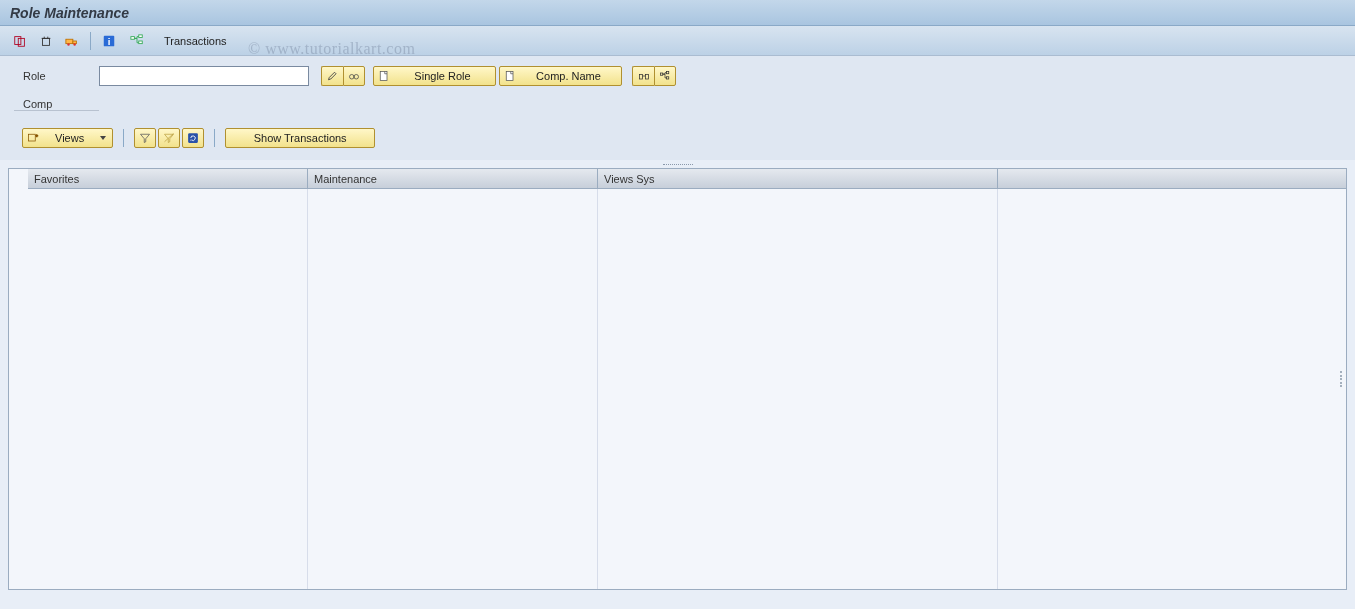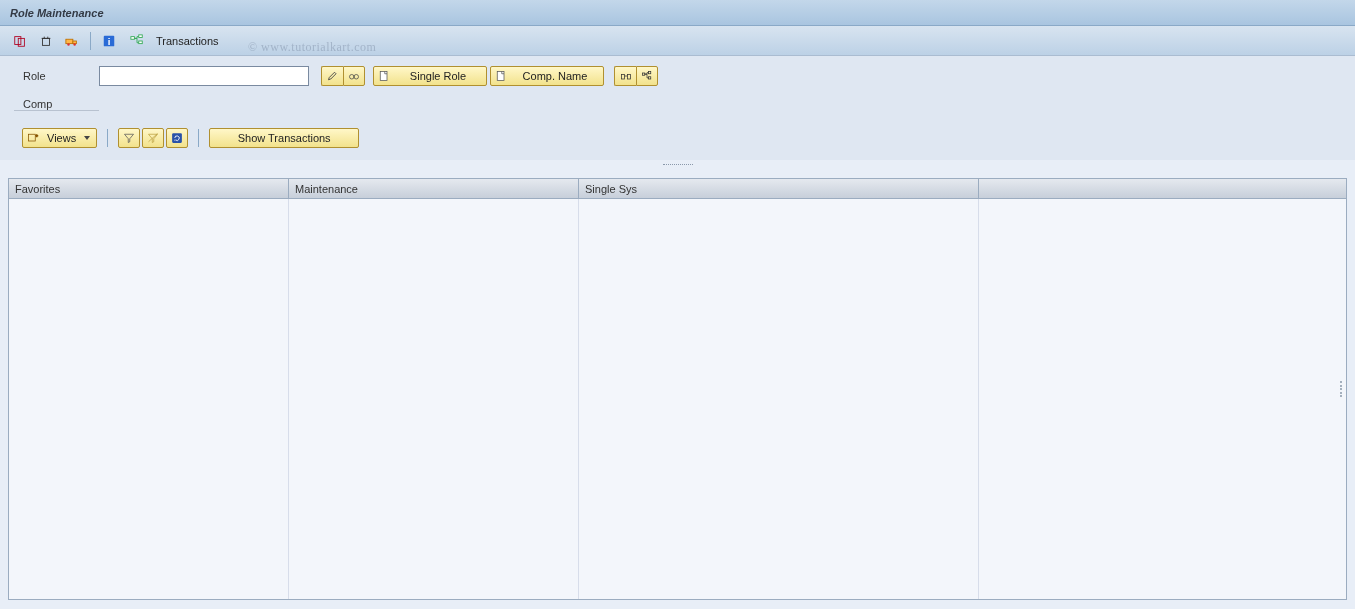--- a/index.html
+++ b/index.html
@@ -21,21 +21,21 @@
       background: linear-gradient(to bottom, #c3d7ea, #a9c5e0);
       height: 26px;
       display: flex;
       align-items: center;
       padding: 0 10px;
       border-bottom: 1px solid #8aa9c7;
     }
     .title-bar span {
       font-weight: bold;
       font-style: italic;
-      font-size: 11px;
+      font-size: 14px;
       color: #333a45;
     }
     
     .toolbar {
       background: linear-gradient(to bottom, #d8e4f0, #bcd1e6);
       height: 30px;
       display: flex;
       align-items: center;
       padding: 0 10px;
       border-bottom: 1px solid #aabcd1;
@@ -54,21 +54,21 @@
     }
     .tb-sep {
       width: 1px;
       height: 18px;
       background: #8aa9c7;
       margin: 0 2px;
     }
     .trans-btn {
       display: flex;
       align-items: center;
-      gap: 12px;
+      gap: 20px;
       height: 20px;
       padding: 0 4px;
       border: 1px solid transparent;
       background: transparent;
       cursor: pointer;
       border-radius: 2px;
       color: #222;
     }
     
     .form-area {
@@ -99,21 +99,21 @@
       background: linear-gradient(to bottom, #fff7c8, #f2e28c);
       display: inline-flex;
       align-items: center;
       justify-content: center;
       cursor: pointer;
       border-radius: 2px;
       padding: 0 3px;
       color: #222;
     }
     .sap-btn.icon-only { width: 22px; }
-    .sap-btn.wide { width: 114px; gap: 6px; justify-content: flex-start; padding: 0 6px 0 4px; }
+    .sap-btn.wide { width: 123px; gap: 6px; justify-content: flex-start; padding: 0 6px 0 4px; }
     .sap-btn.wide .lbl { flex: 1; text-align: center; }
     .btn-group { display: flex; gap: 3px; margin-left: 16px; }
     .btn-group.tight { gap: 0; margin-left: 12px; }
     .btn-group.tight .sap-btn:first-child { border-top-right-radius: 0; border-bottom-right-radius: 0; border-right: none; }
     .btn-group.tight .sap-btn:last-child { border-top-left-radius: 0; border-bottom-left-radius: 0; }
     .name-label {
       display: inline-block;
       border-bottom: 1px solid #b8c2d0;
       margin-top: 4px;
       width: 85px;
@@ -121,21 +121,21 @@
     
     .sec-toolbar {
       padding: 12px 8px 6px 8px;
       display: flex;
       align-items: center;
       gap: 8px;
     }
     .sec-group { display: flex; gap: 2px; }
     .views-btn {
       display: flex;
-      gap: 8px;
+      gap: 16px;
       padding: 0 6px 0 4px;
     }
     .views-btn .tri {
       width: 0; height: 0;
       border-top: 4px solid #444;
       border-left: 3px solid transparent;
       border-right: 3px solid transparent;
       display: inline-block;
     }
     .show-doc-btn {
@@ -150,27 +150,28 @@
       display: flex;
       align-items: center;
       justify-content: center;
     }
     .splitter-dots .dots {
       width: 30px;
       border-top: 1px dotted #8a98aa;
     }
     
     .grid {
-      margin: 10px 8px 8px 8px;
+      margin: 0 8px 8px 8px;
       border: 1px solid #9bacc0;
       background: #f3f6fb;
       height: 422px;
       position: relative;
       display: flex;
       flex-direction: column;
+      padding-left: 19px;
     }
     .grid-header {
       display: flex;
       height: 20px;
       background: linear-gradient(to bottom, #e5e9ef, #c7cfda);
       border-bottom: 1px solid #9bacc0;
     }
     .grid-header .col {
       height: 100%;
       display: flex;
@@ -203,21 +204,21 @@
       flex-direction: column;
       justify-content: space-between;
     }
     .right-scroll-dots span {
       width: 2px; height: 2px; background: #8a98aa; border-radius: 50%;
     }
     .watermark {
       position: absolute;
       top: 40px;
       left: 248px;
-      font-size: 12px;
+      font-size: 16px;
       font-family: Georgia, "Times New Roman", serif;
       color: rgba(130, 145, 170, 0.5);
       letter-spacing: 0.5px;
       user-select: none;
     }
   </style>
 </head>
 <body>
 
 <div class="title-bar">
@@ -367,21 +368,21 @@
 </div>
 
 <div class="splitter-dots">
   <div class="dots"></div>
 </div>
 
 <div class="grid">
   <div class="grid-header">
     <div class="col col-fav">Favorites</div>
     <div class="col col-desc">Maintenance</div>
-    <div class="col col-target">Single Sys</div>
+    <div class="col col-target">Views Sys</div>
     <div class="col col-extra"></div>
   </div>
   <div class="grid-body">
     <div class="bodycol col-fav"></div>
     <div class="bodycol col-desc"></div>
     <div class="bodycol col-target"></div>
     <div class="bodycol col-extra"></div>
   </div>
   <div class="right-scroll-dots">
     <span></span>

